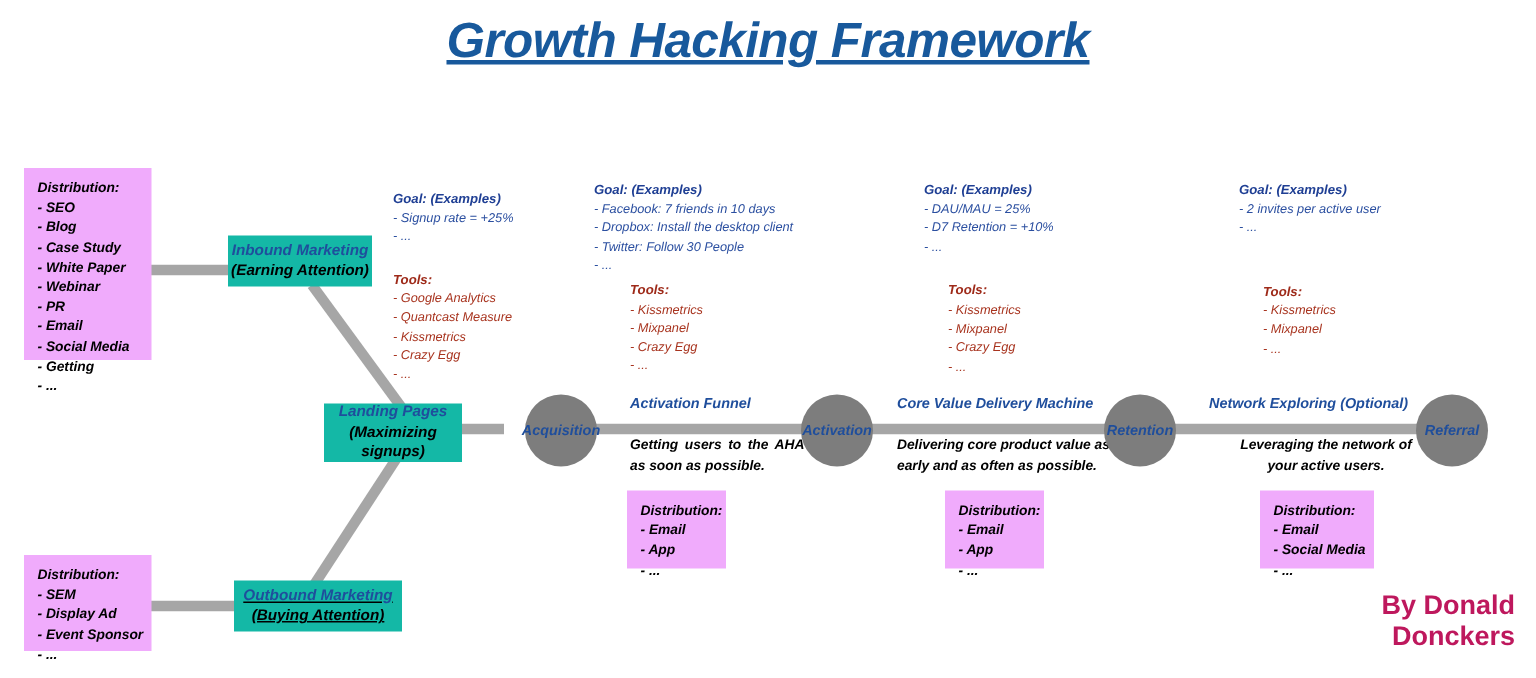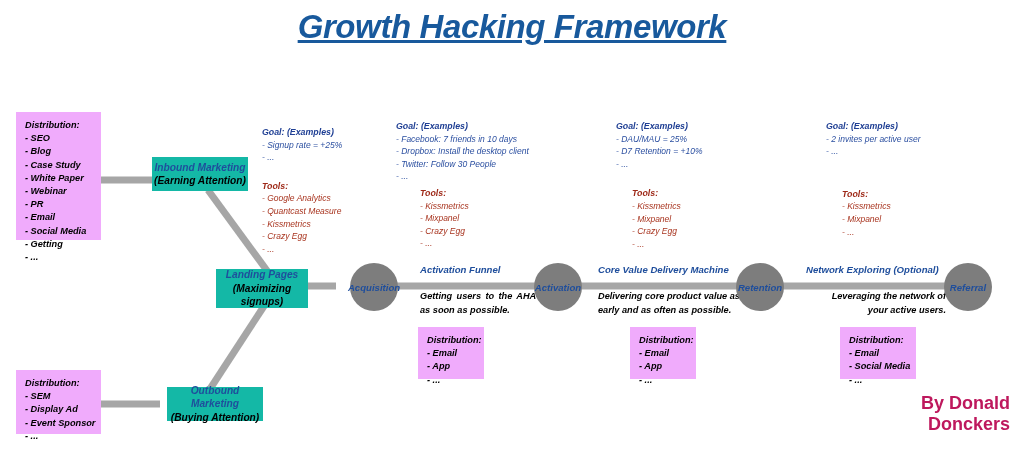--- a/index.html
+++ b/index.html
@@ -155,21 +155,21 @@
     <span class="it">- Display Ad</span>
     <span class="it">- Event Sponsor</span>
     <span class="it">- ...</span>
   </div>
 
   <div class="dbox" style="left:152px;top:157px;width:96px;height:34px;">
     <span class="l1">Inbound Marketing</span>
     <span class="l2">(Earning Attention)</span>
   </div>
 
-  <div class="dbox" style="left:167px;top:387px;width:96px;height:34px;">
+  <div class="dbox" style="left:156px;top:387px;width:112px;height:34px;text-decoration:underline;">
     <span class="l1">Outbound Marketing</span>
     <span class="l2">(Buying Attention)</span>
   </div>
 
   <div class="dbox" style="left:216px;top:269px;width:92px;height:39px;">
     <span class="l1">Landing Pages</span>
     <span class="l2">(Maximizing signups)</span>
   </div>
 
   <div class="circ" style="left:322px;top:263px;width:48px;height:48px;margin-left:28px;">
@@ -254,21 +254,21 @@
   <div class="stagehd" style="left:598px;top:264px;">Core Value Delivery Machine</div>
   <div class="stagedesc" style="left:598px;top:290px;width:154px;text-align:left;">Delivering core product value as early and as often as possible.</div>
   <div class="lbox" style="left:630px;top:327px;width:66px;height:52px;">
     <span class="hd">Distribution:</span>
     <span class="it">- Email</span>
     <span class="it">- App</span>
     <span class="it">- ...</span>
   </div>
 
   <div class="stagehd" style="left:806px;top:264px;">Network Exploring (Optional)</div>
-  <div class="stagedesc" style="left:822px;top:290px;width:124px;text-align:right;">Leveraging the network of your active users.</div>
+  <div class="stagedesc" style="left:822px;top:290px;width:124px;text-align:center;">Leveraging the network of your active users.</div>
   <div class="lbox" style="left:840px;top:327px;width:76px;height:52px;">
     <span class="hd">Distribution:</span>
     <span class="it">- Email</span>
     <span class="it">- Social Media</span>
     <span class="it">- ...</span>
   </div>
 
   <div class="byline">By Donald Donckers</div>
 
 </div>

